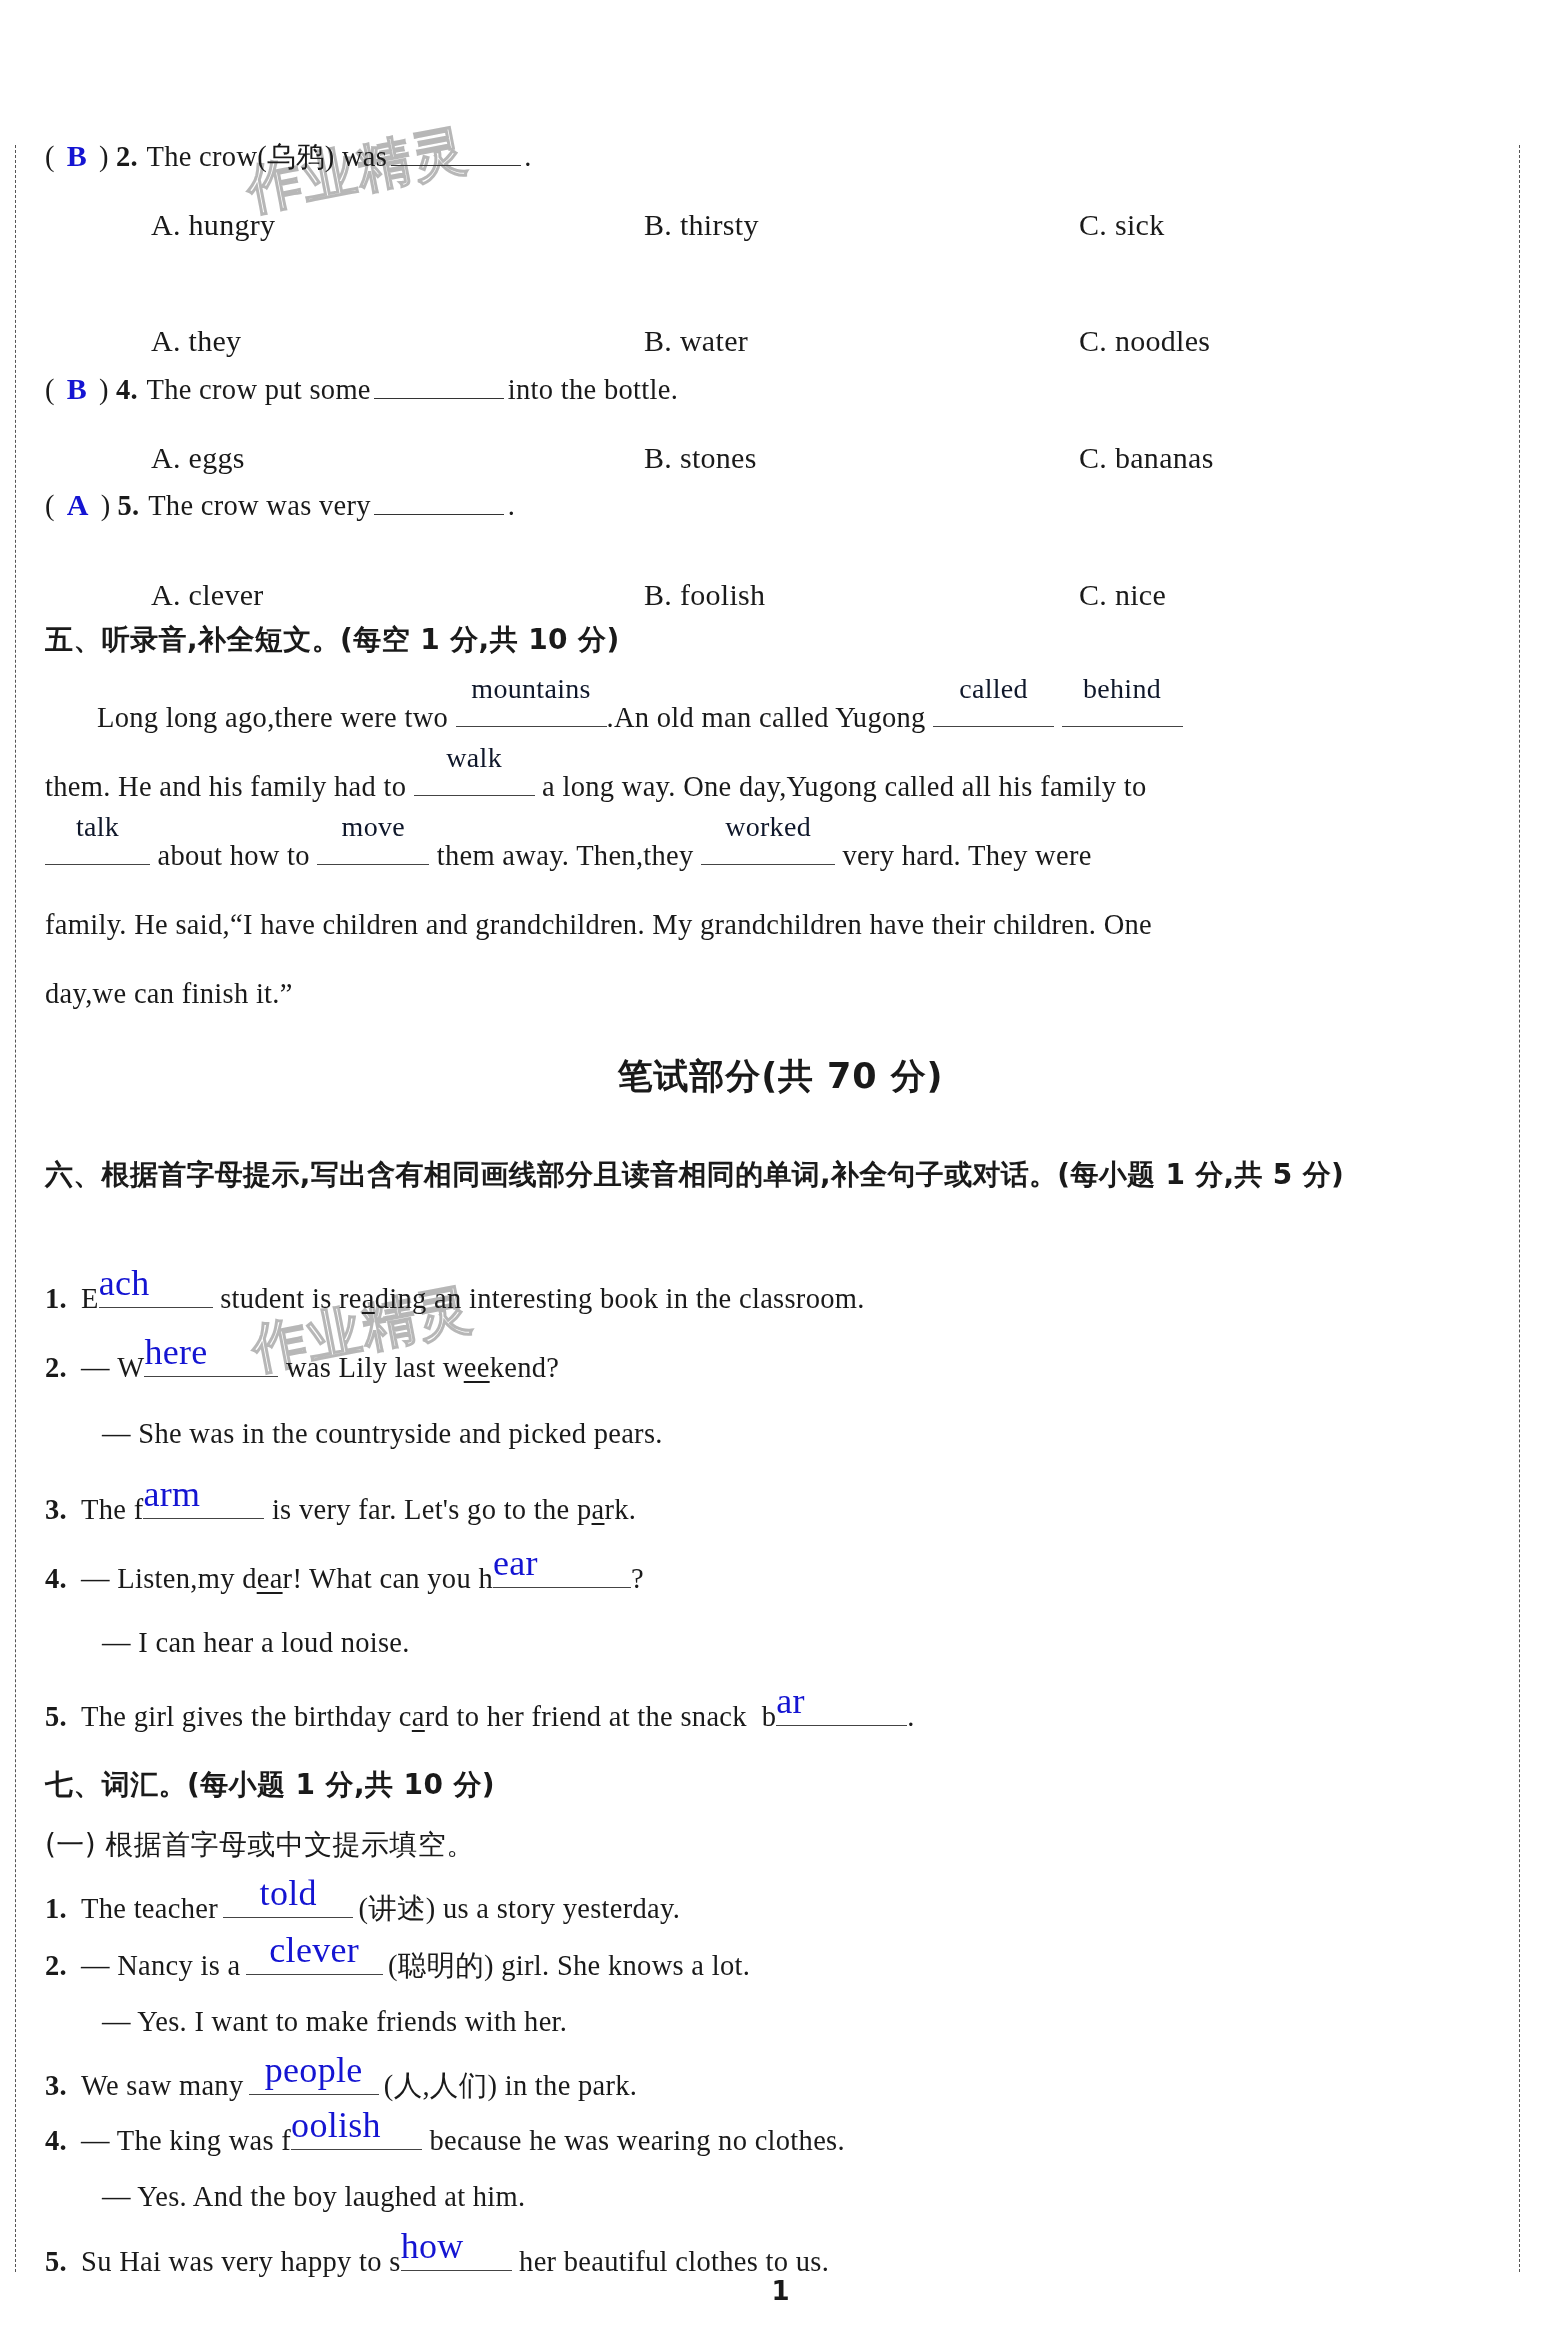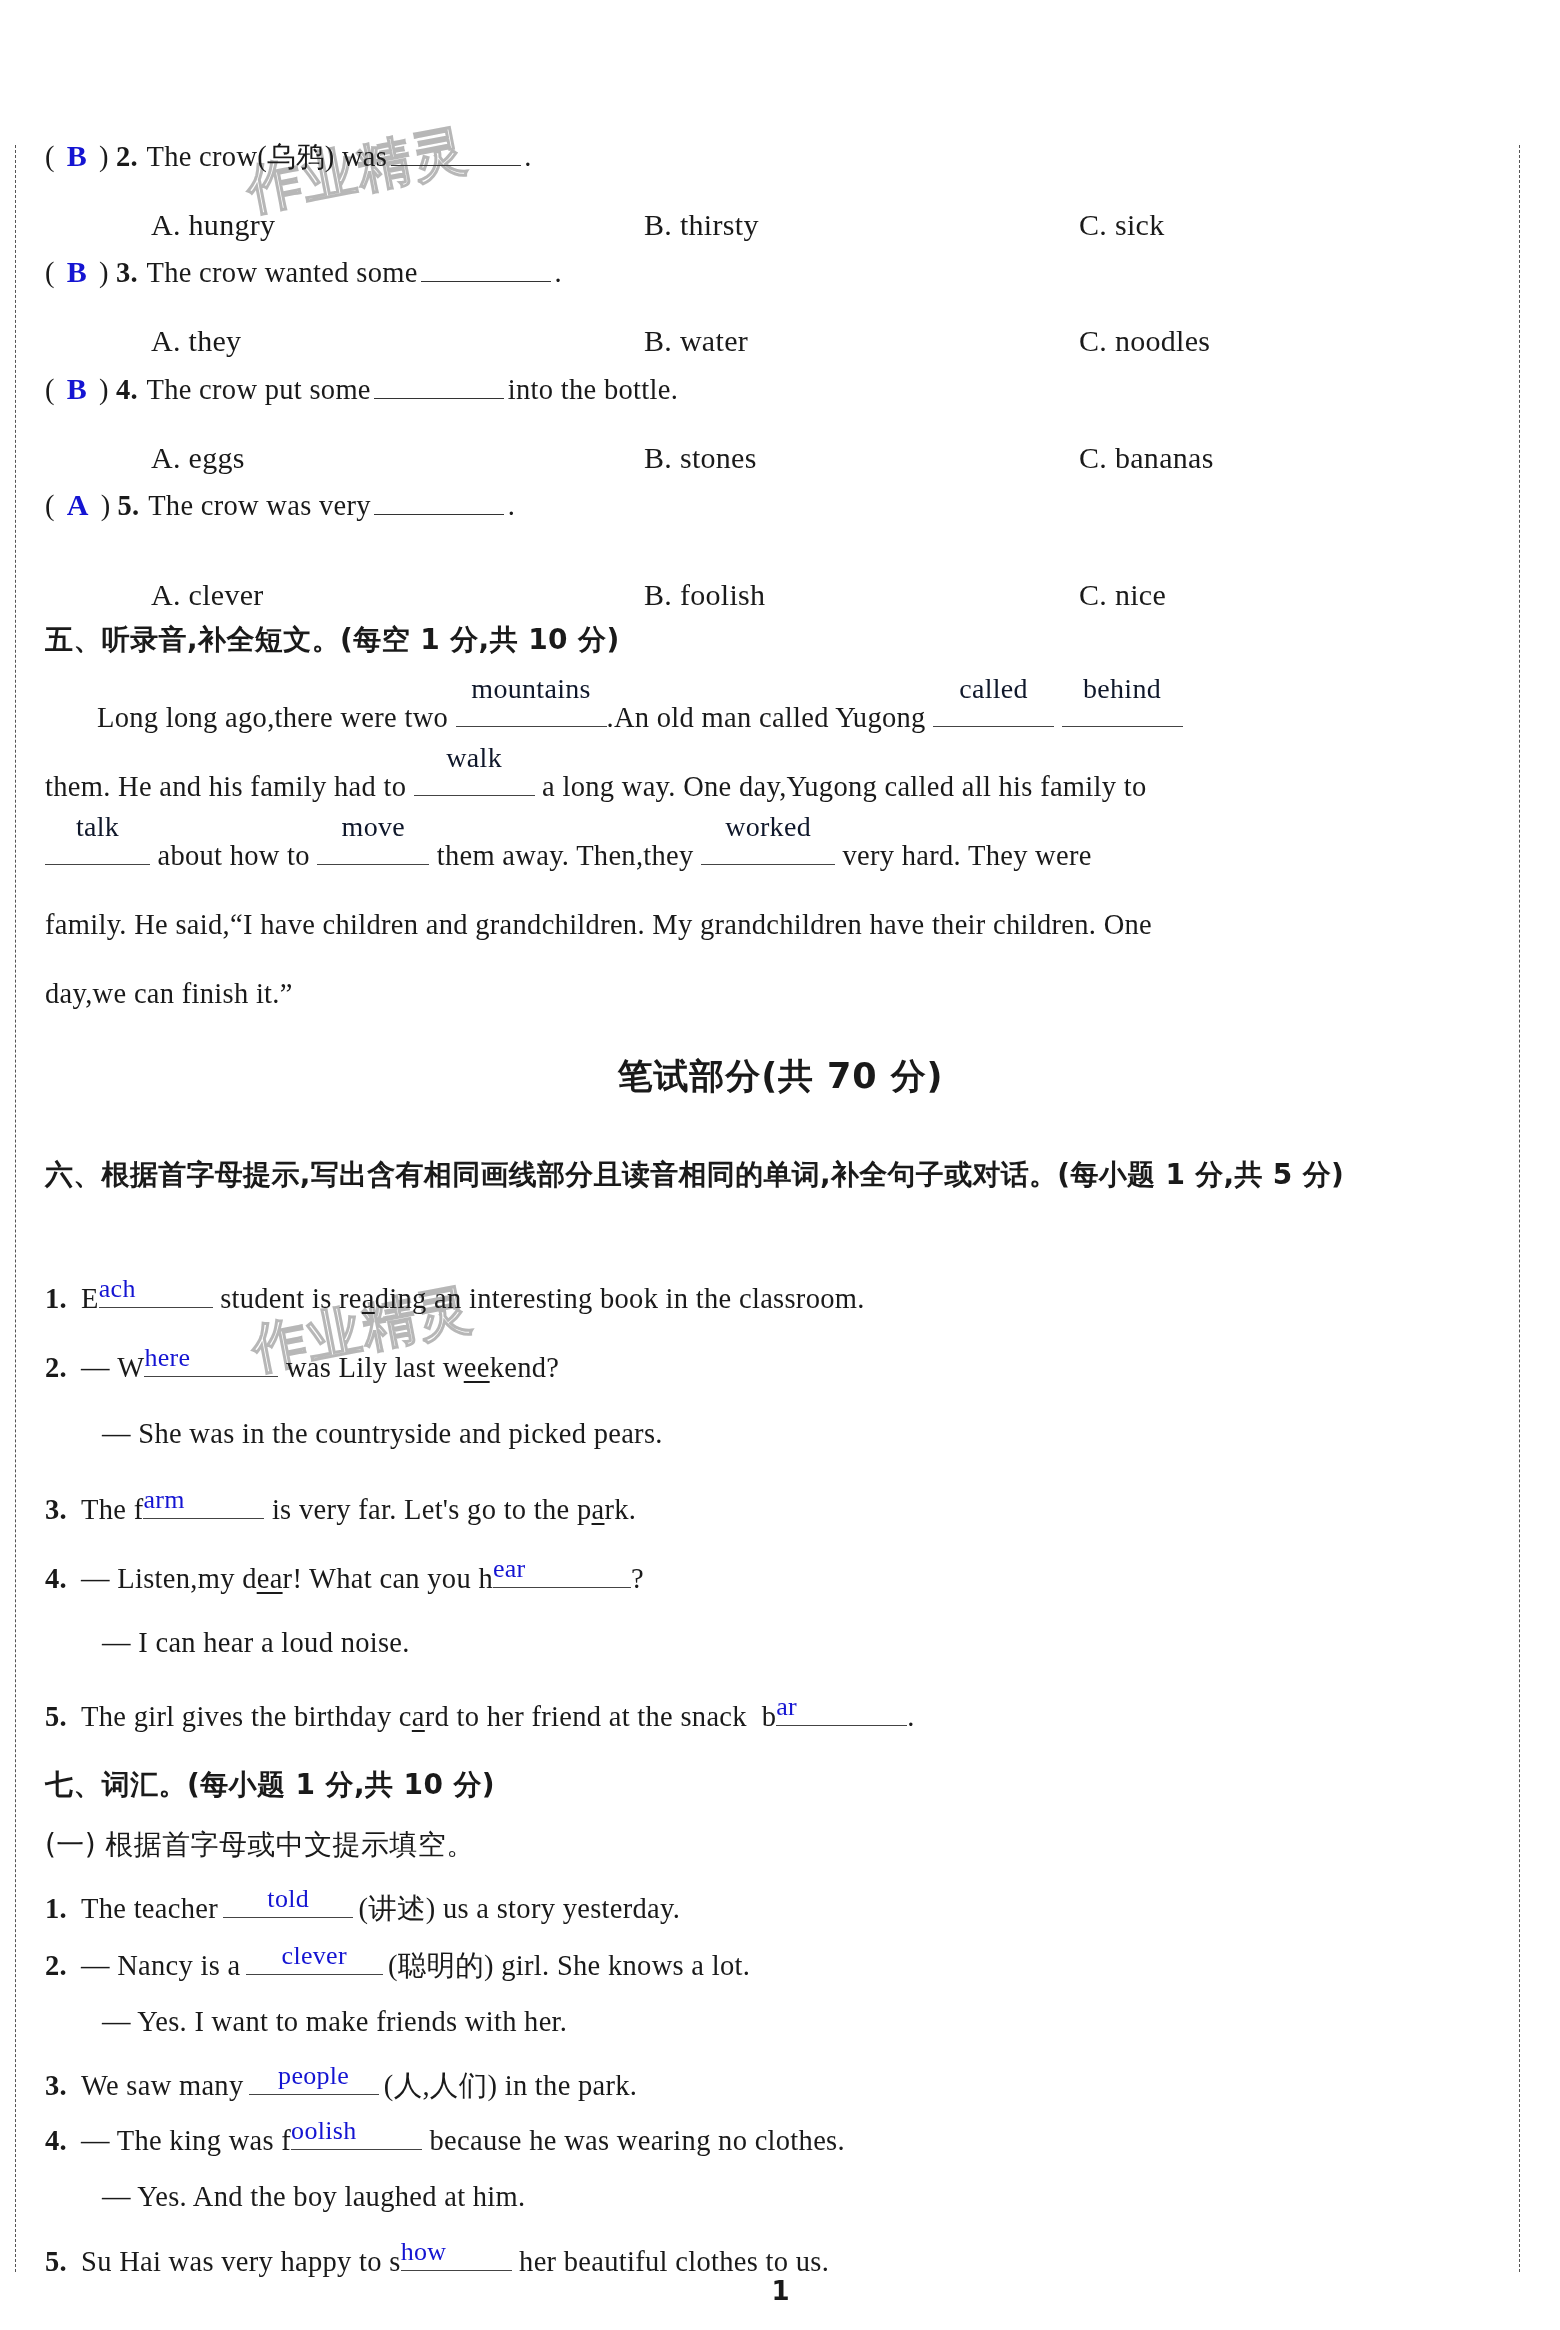--- a/index.html
+++ b/index.html
@@ -171,21 +171,21 @@
     text-align: left;
     vertical-align: baseline;
     height: 29px;
     position: relative;
   }
   .seed-blank > .hand {
     position: absolute;
     left: 0;
     bottom: 2.6px;
     color: #1414d2;
-    font-size: 26px;
+    font-size: 36px;
     white-space: nowrap;
   }
   .seed-blank.center > .hand {
     left: 50%;
     transform: translateX(-50%);
   }
 
   
   .watermark {
     position: absolute;
@@ -224,23 +224,20 @@
 
   <div class="mc-row en" style="top:138px;">
     <span class="bracket">(</span><span class="ans-letter">B</span><span class="bracket">)</span><span class="qnum">2.</span><span class="qtext">The crow(乌鸦) was</span><span class="blank-line" style="width:130px;height:26px;"></span><span class="qtext">.</span>
   </div>
   <div class="opt-row en" style="top:208px;">
     <span class="opt opt-a">A. hungry</span>
     <span class="opt opt-b">B. thirsty</span>
     <span class="opt opt-c">C. sick</span>
   </div>
 
-  <div class="mc-row en" style="top:255px;">
-    <span class="bracket">(</span><span class="ans-letter">B</span><span class="bracket">)</span><span class="qnum">3.</span><span class="qtext">The crow wanted some</span><span class="blank-line" style="width:130px;height:26px;"></span><span class="qtext">.</span>
-  </div>
   <div class="opt-row en" style="top:324px;">
     <span class="opt opt-a">A. they</span>
     <span class="opt opt-b">B. water</span>
     <span class="opt opt-c">C. noodles</span>
   </div>
 
   <div class="mc-row en" style="top:372px;">
     <span class="bracket">(</span><span class="ans-letter">B</span><span class="bracket">)</span><span class="qnum">4.</span><span class="qtext">The crow put some</span><span class="blank-line" style="width:130px;height:26px;"></span><span class="qtext">into the bottle.</span>
   </div>
   <div class="opt-row en" style="top:441px;">

